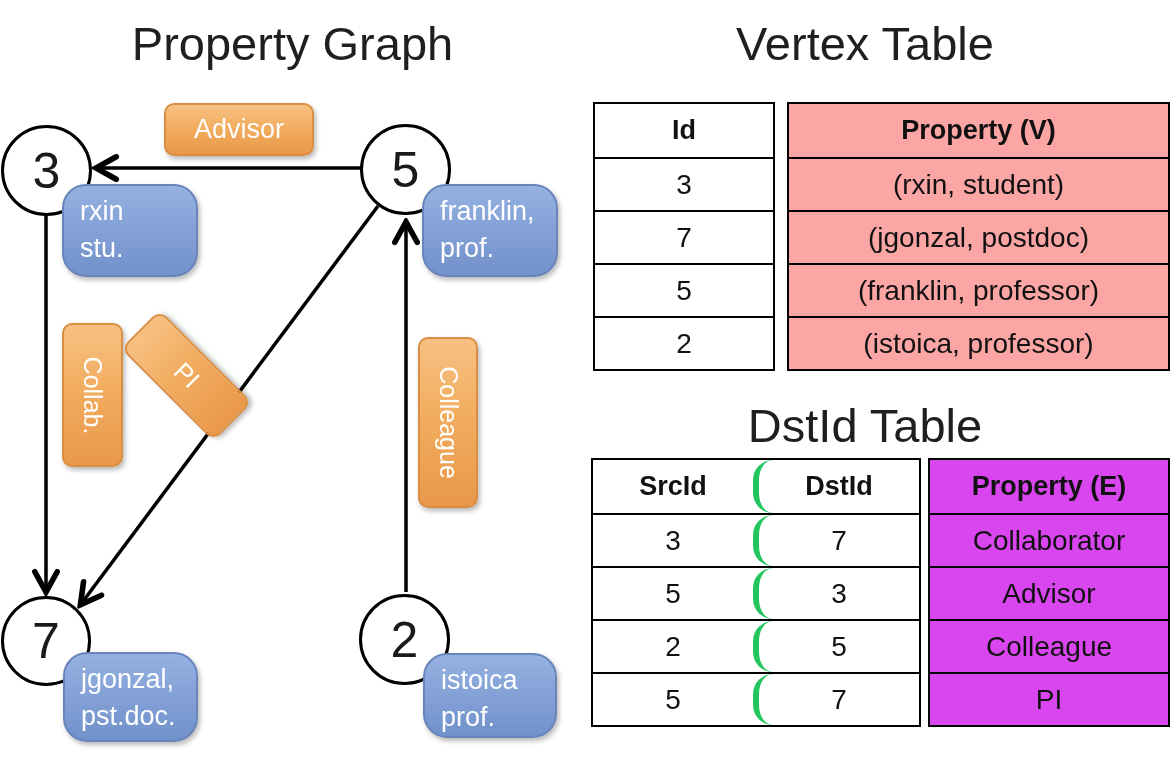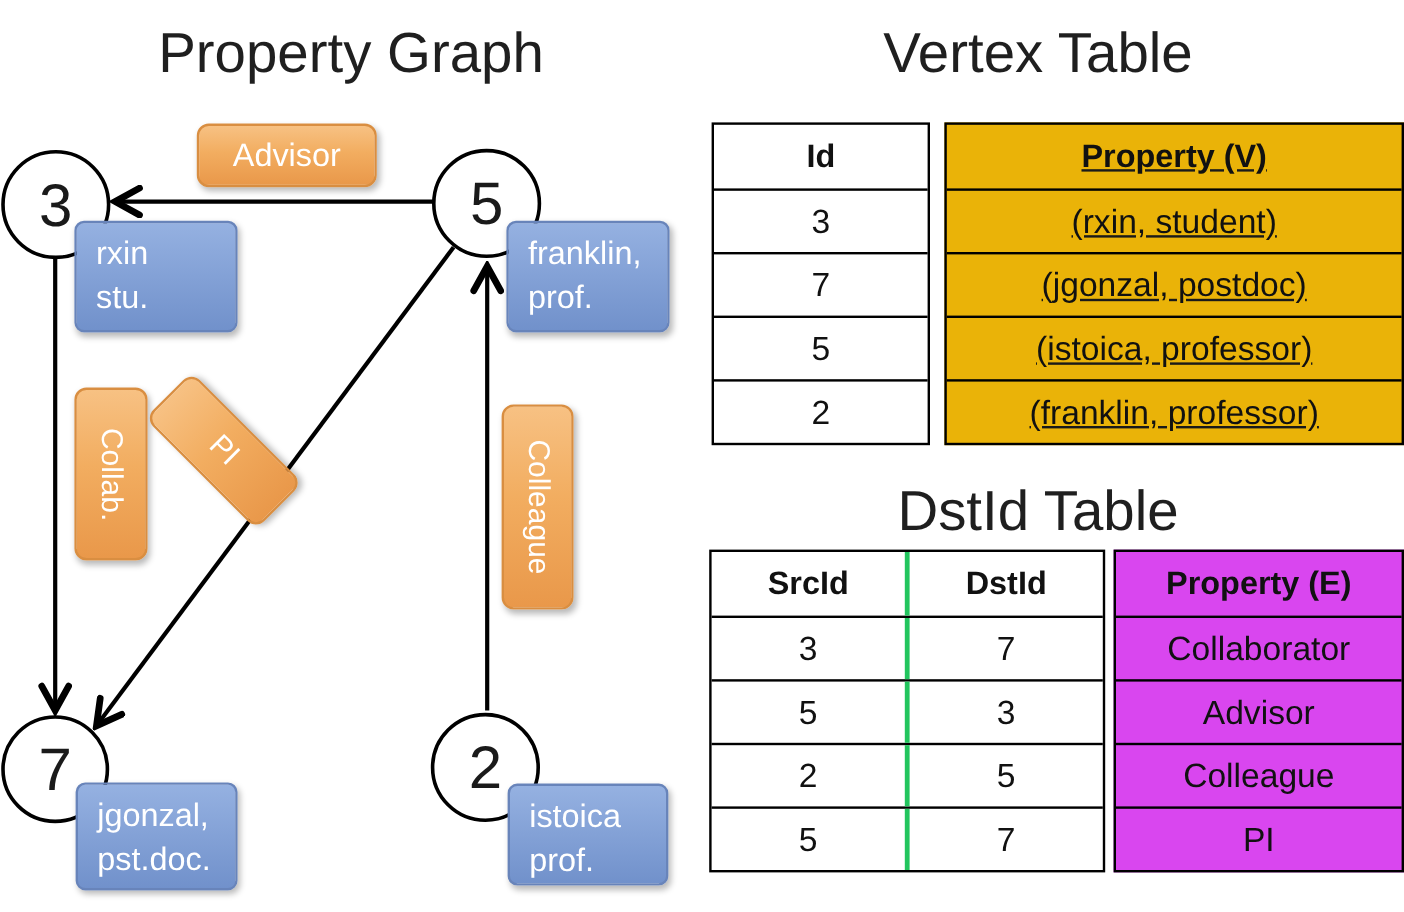--- a/index.html
+++ b/index.html
@@ -28,39 +28,39 @@
     position:absolute; z-index:3; border-radius:10px;
     background:linear-gradient(180deg,#f7c183 0%, #f2ad60 45%, #e9984a 100%);
     border:2px solid #d98e41; box-sizing:border-box;
     color:#ffffff; display:flex; align-items:center; justify-content:center;
     font-size:27px; box-shadow:2px 3px 5px rgba(0,0,0,0.28);
   }
   .ebox.vert span { transform:rotate(90deg); white-space:nowrap; font-size:25px; }
   .ebox.tilt { transform:rotate(-45deg); }
 
   .vbox {
-    position:absolute; z-index:3; border-radius:8px;
+    position:absolute; z-index:3; border-radius:24px;
     background:linear-gradient(180deg,#95b1e1 0%, #7191cb 100%);
     border:2px solid #6884ba; box-sizing:border-box;
     color:#ffffff; font-size:27px; line-height:1.38;
     padding:7px 0 0 16px; box-shadow:2px 3px 5px rgba(0,0,0,0.28);
   }
 
   .tbl { position:absolute; display:flex; z-index:1; }
   .subtbl { border:2.5px solid #000000; box-sizing:border-box; background:#ffffff; }
-  .subtbl.bluebg { background:#eab308;text-decoration:underline; }
+  .subtbl.bluebg { background:#fca5a5; }
   .subtbl.tanbg  { background:#d946ef; }
   .trow { display:flex; height:53px; box-sizing:border-box; border-top:2px solid #000000; }
   .subtbl .trow:first-child { border-top:none; }
   .cell {
     flex:1; display:flex; align-items:center; justify-content:center;
-    font-size:28px; color:#111111; white-space:nowrap;
+    font-size:28px; color:#111111; white-space:nowrap;border-radius:20px;
   }
   .trow.hdr .cell { font-weight:bold; font-size:27px; }
-  .cell.cl { border-left:4px solid #22c55e; }
+  .cell.cl { border-left:6px solid #22c55e; }
 </style>
 </head>
 <body>
 
 <div class="canvas">
 
   <div class="title graph-title">Property Graph</div>
   <div class="title vertex-title">Vertex Table</div>
   <div class="title edge-title">DstId Table</div>
 
@@ -141,24 +141,24 @@
       <div class="trow hdr">
           <div class="cell">Property (V)</div>
         </div>
       <div class="trow">
           <div class="cell">(rxin, student)</div>
         </div>
       <div class="trow">
           <div class="cell">(jgonzal, postdoc)</div>
         </div>
       <div class="trow">
+          <div class="cell">(franklin, professor)</div>
+        </div>
+      <div class="trow">
           <div class="cell">(istoica, professor)</div>
-        </div>
-      <div class="trow">
-          <div class="cell">(franklin, professor)</div>
         </div>
     </div>
   </div>
 
   <div class="tbl" style="left:591px;top:458px">
     <div class="subtbl" style="width:330px">
       <div class="trow hdr">
         <div class="cell">SrcId</div>
         <div class="cell cl">DstId</div>
       </div>

